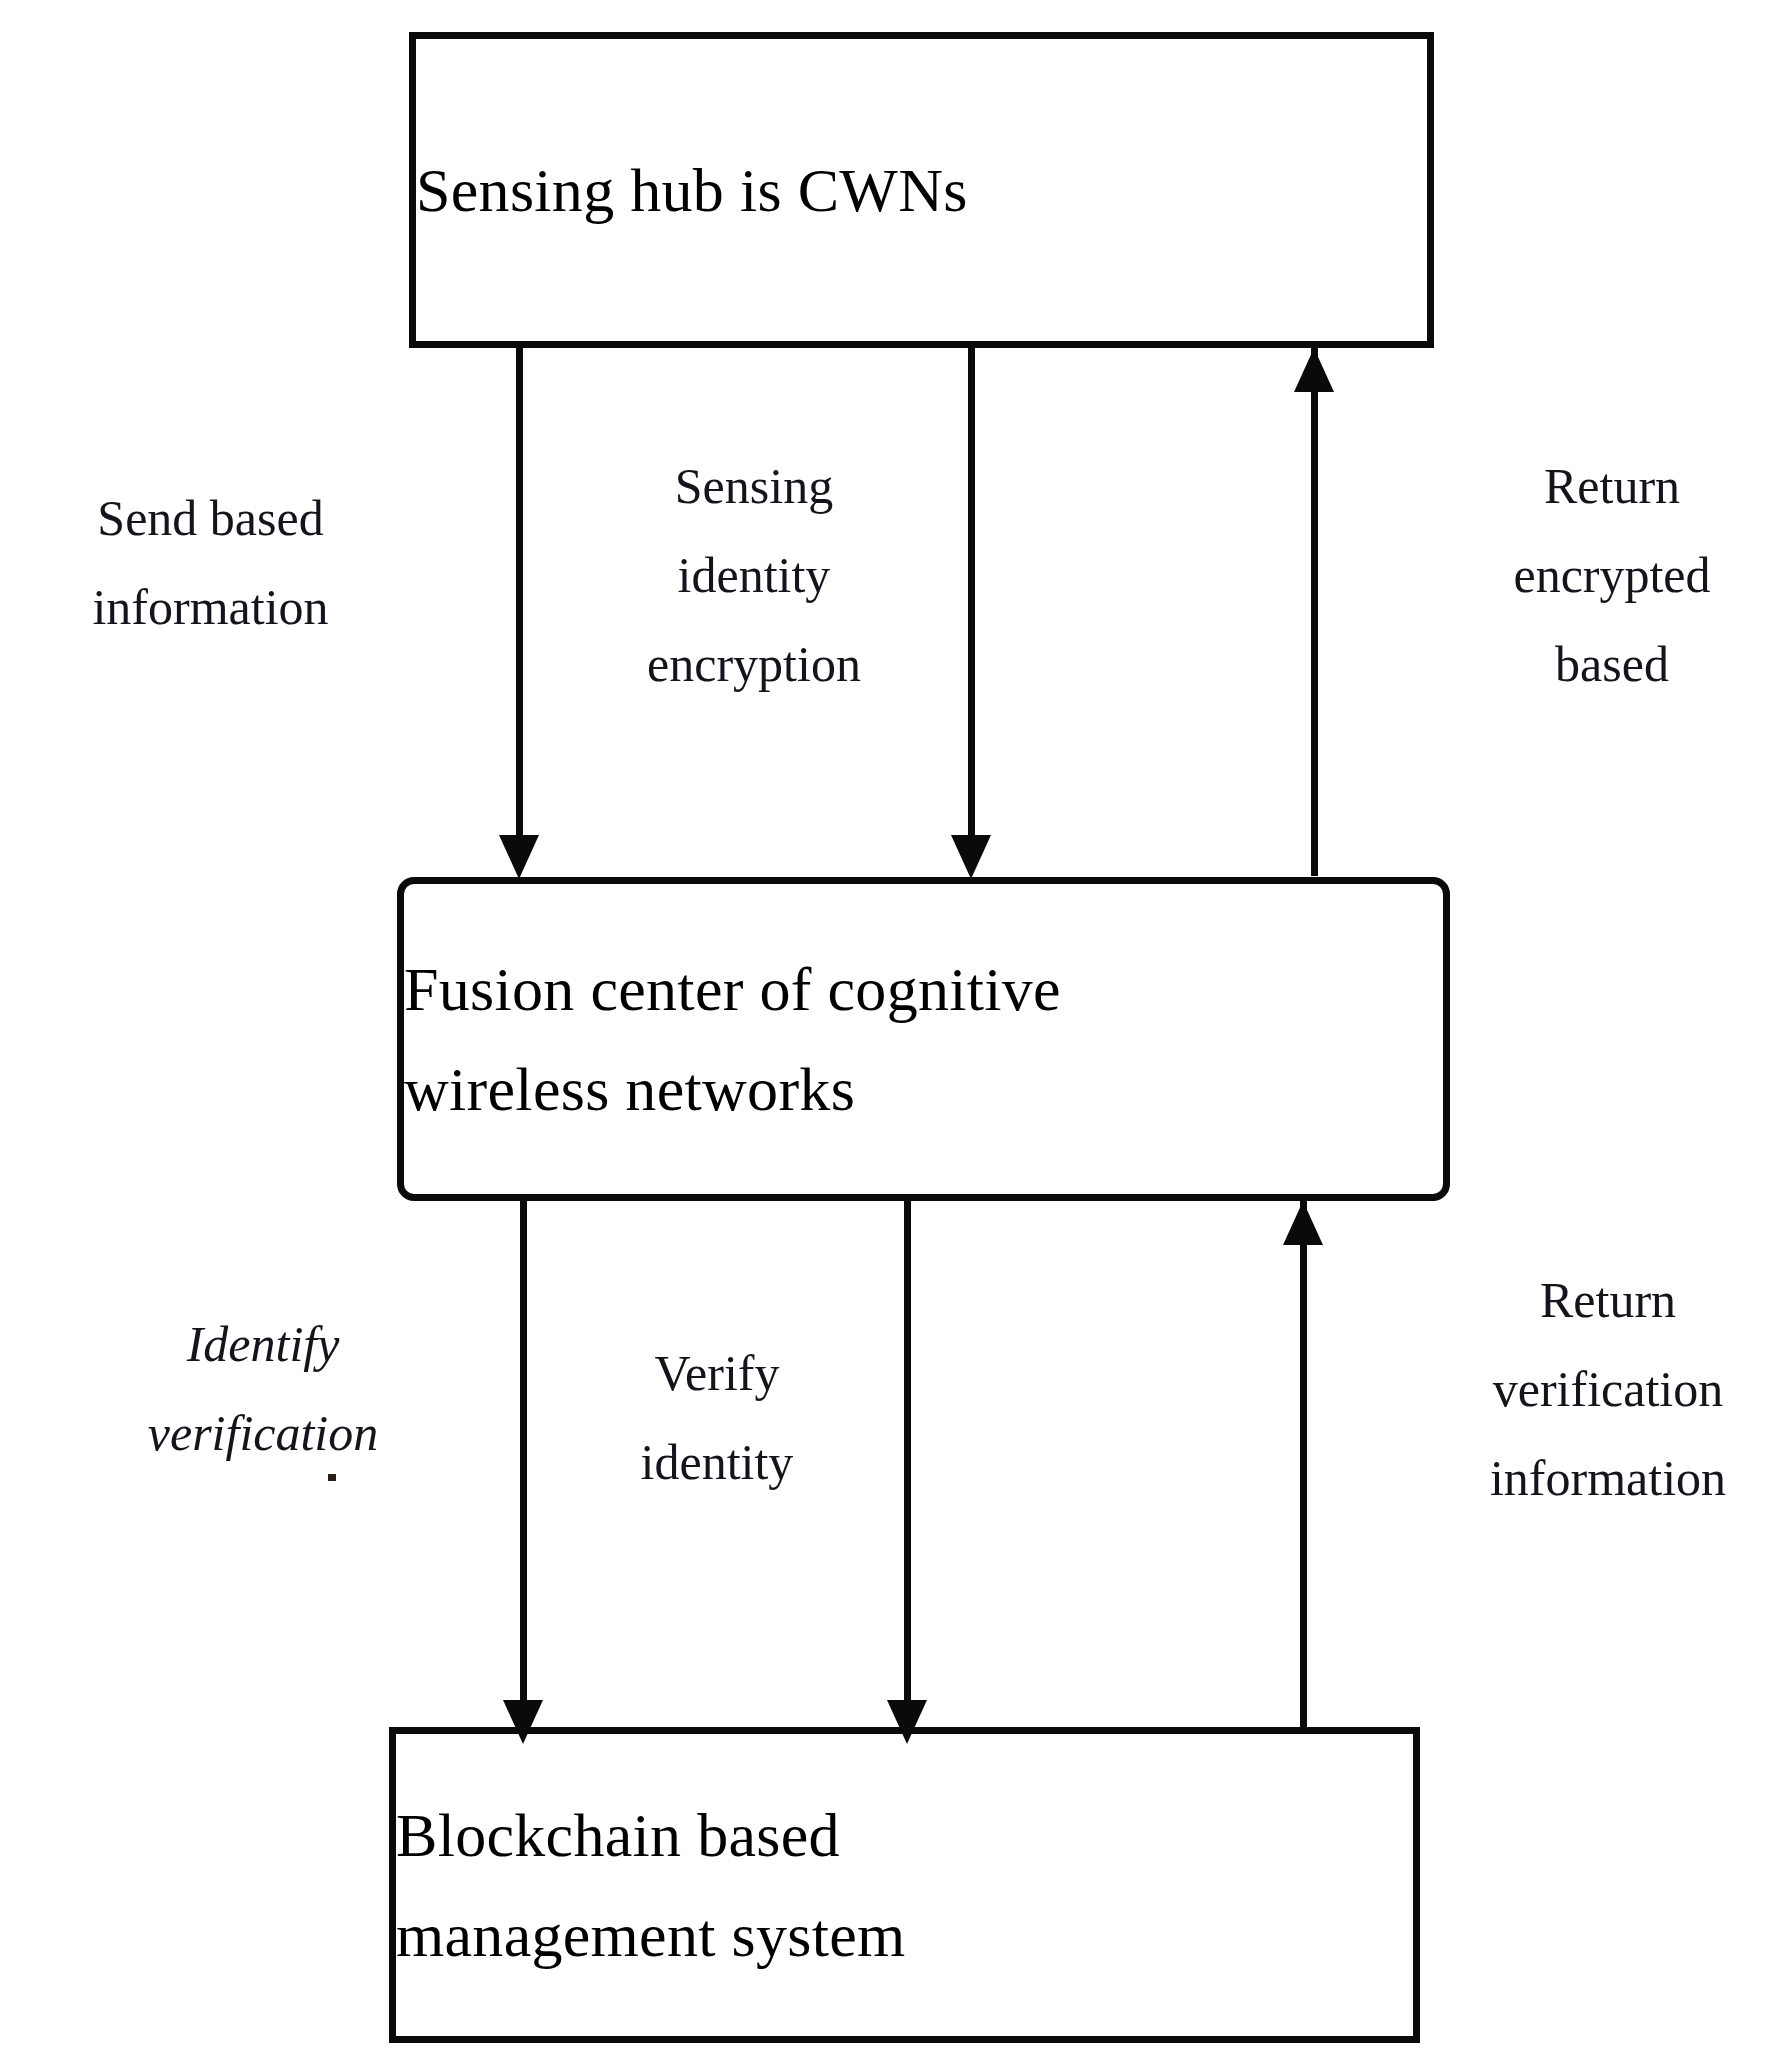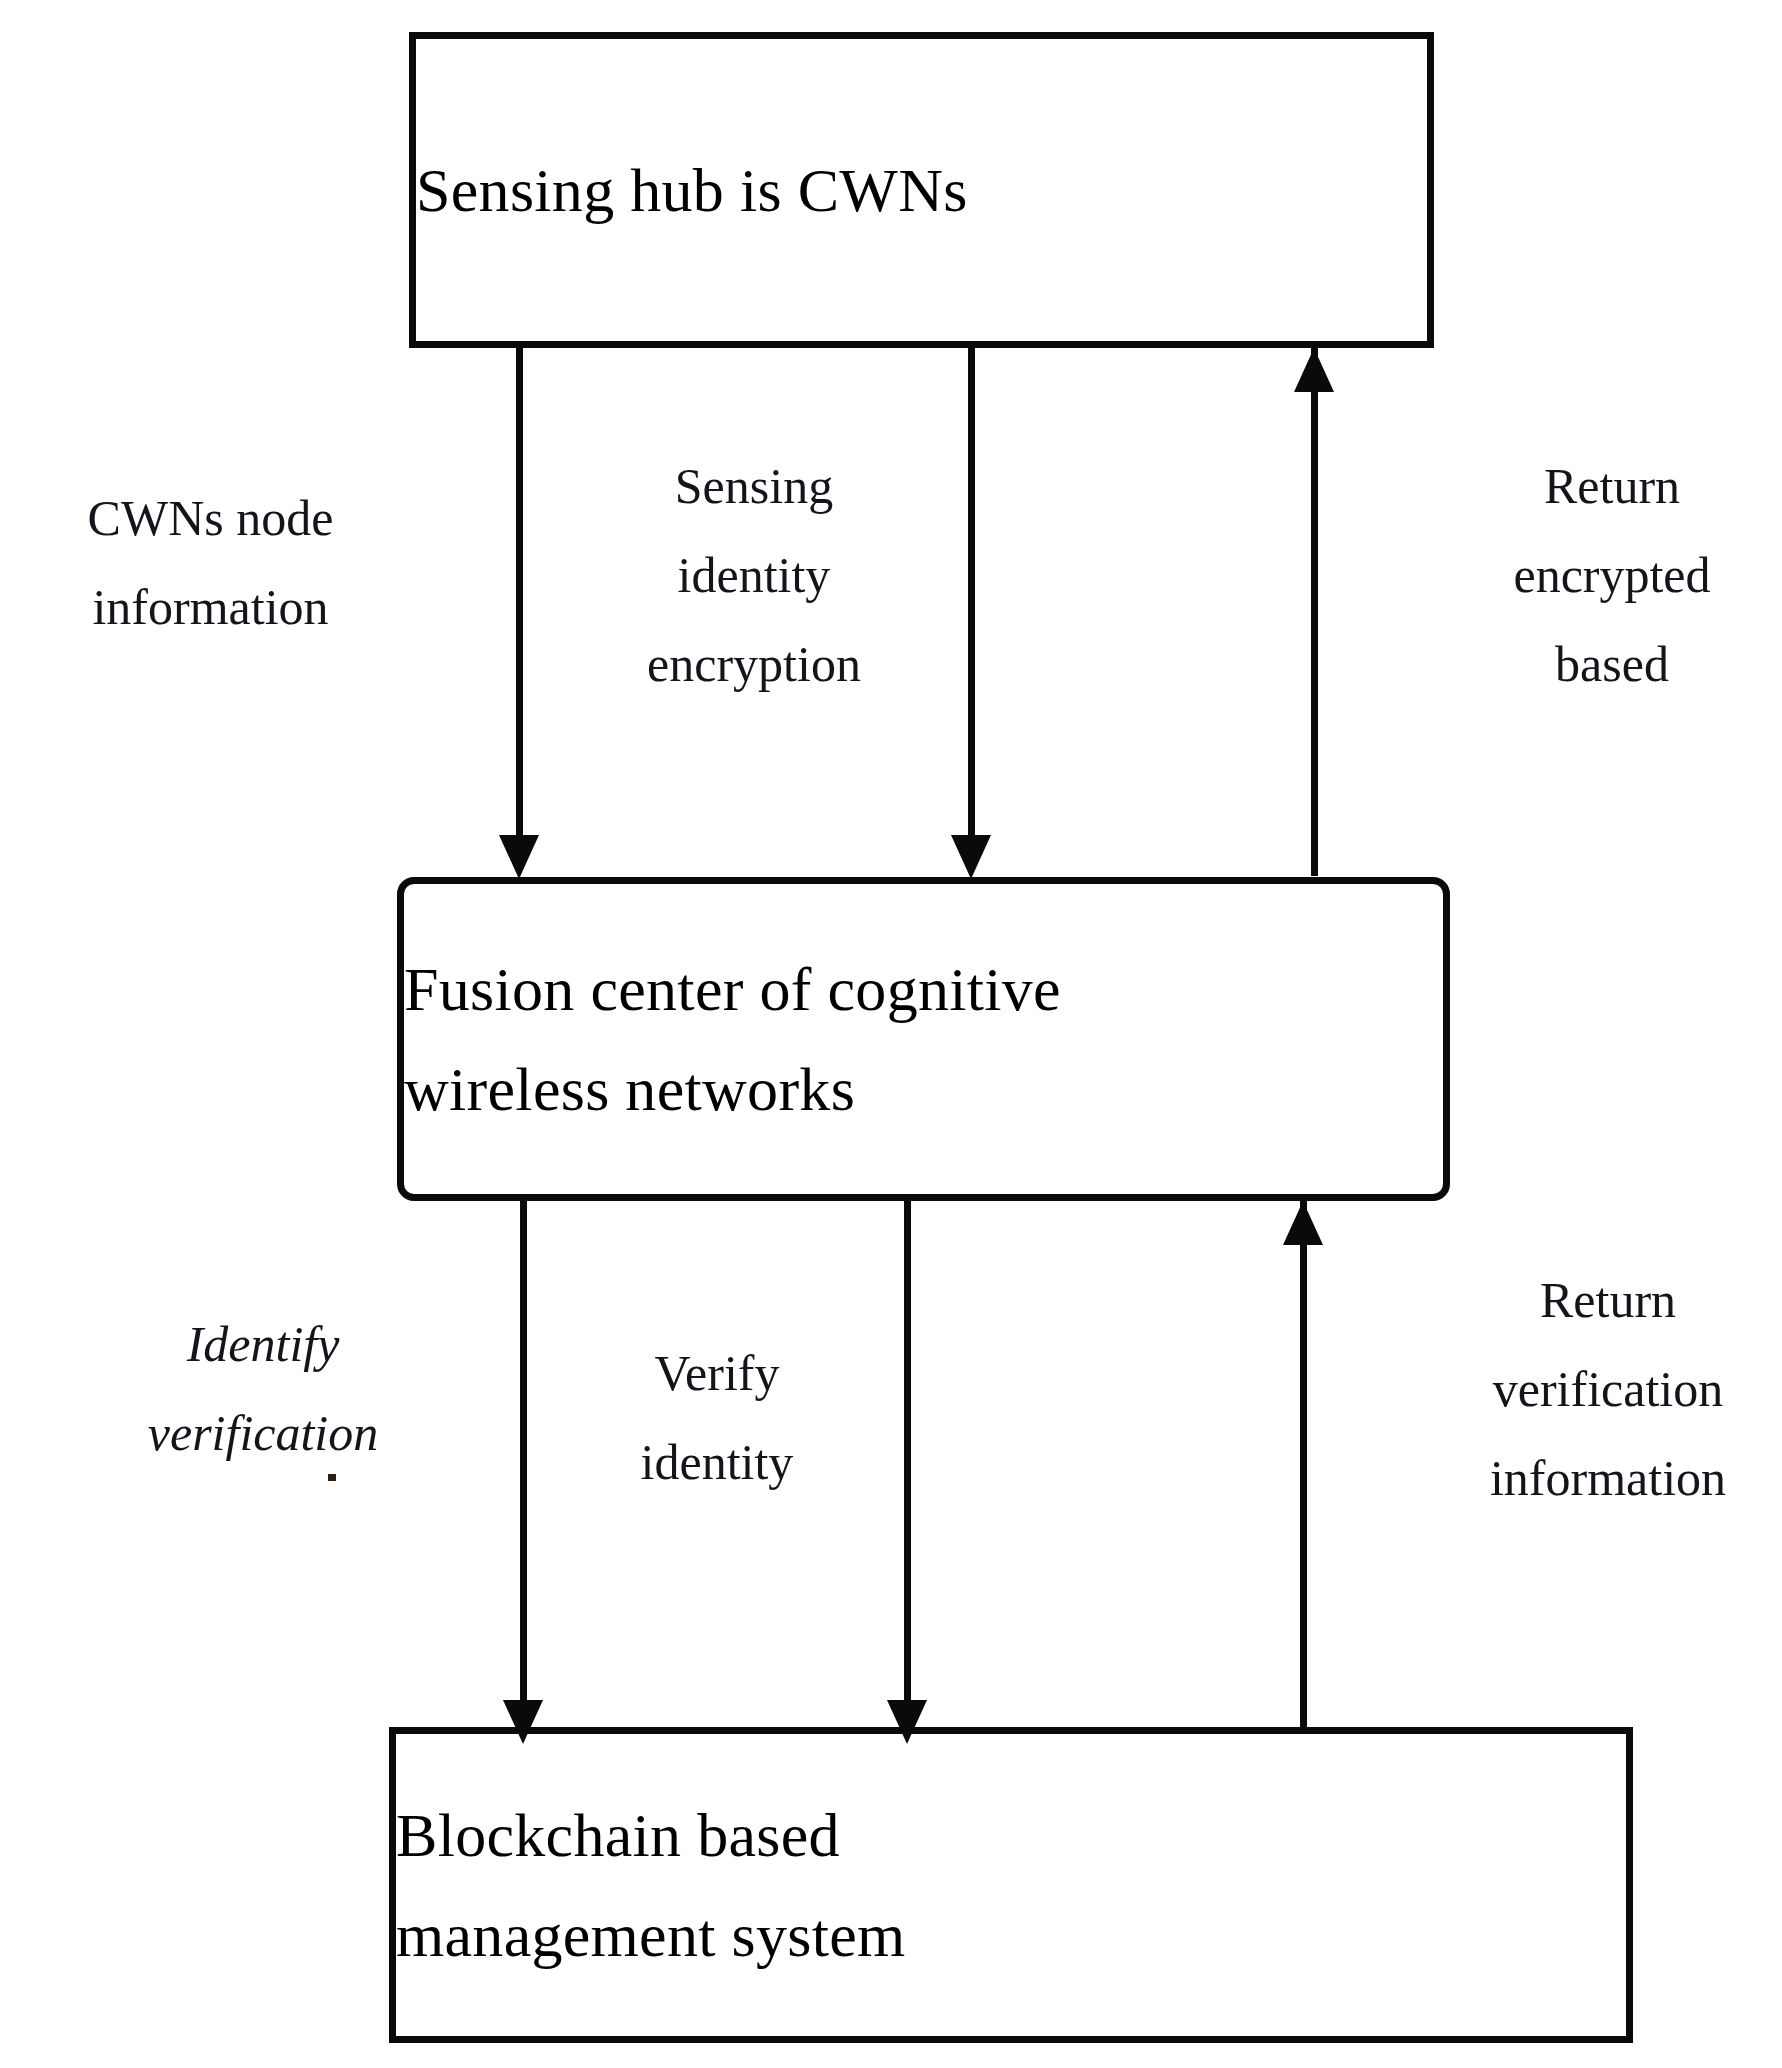--- a/index.html
+++ b/index.html
@@ -31,21 +31,21 @@
   .node-line {
     font-size: 62px;
     line-height: 1.62;
     letter-spacing: 0.3px;
     white-space: nowrap;
     text-align: center;
   }
 
   #box-sensing   { left: 409px;  top: 32px;   width: 1025px; height: 316px; }
   #box-fusion    { left: 397px;  top: 877px; width: 1053px; height: 324px; border-radius: 17px; }
-  #box-blockchain{ left: 389px;  top: 1727px; width: 1244px; height: 316px; }
+  #box-blockchain{ left: 389px;  top: 1727px; width: 1031px; height: 316px; }
 
   
   .conn {
     position: absolute;
     width: 0;
   }
   .conn .shaft {
     position: absolute;
     left: 0;
     top: 0;
@@ -129,21 +129,21 @@
     <div class="shaft" style="height:502px;"></div>
     <div class="head" style="top:499px;"></div>
   </div>
 
   <div class="conn up" id="arrow-return-verification" style="left:1303px; top:1201px;">
     <div class="shaft" style="height:531px;"></div>
     <div class="head" style="top:0px;"></div>
   </div>
 
   <div class="edge-label" style="left:16px; top:474px; width:389px;">
-    <div>CWNs node</div>
+    <div>Send based</div>
     <div>information</div>
   </div>
 
   <div class="edge-label" style="left:600px; top:442px; width:308px;">
     <div>Sensing</div>
     <div>identity</div>
     <div>encryption</div>
   </div>
 
   <div class="edge-label" style="left:1450px; top:442px; width:324px;">

